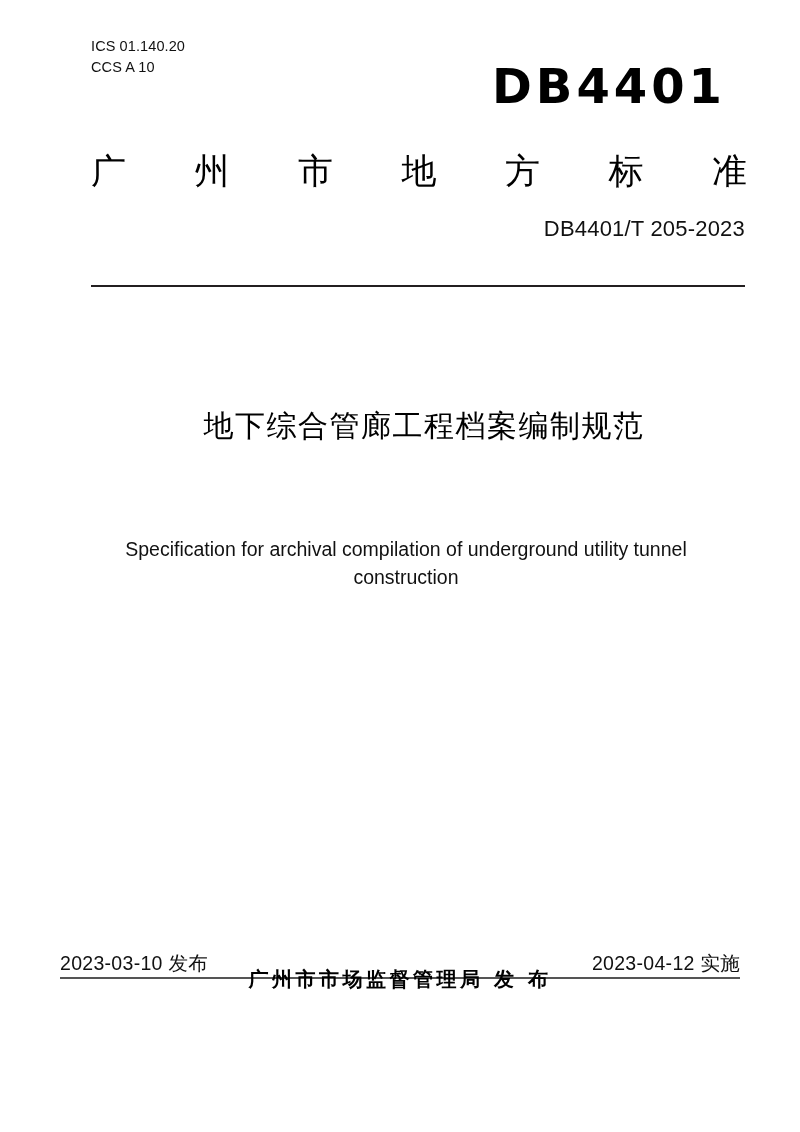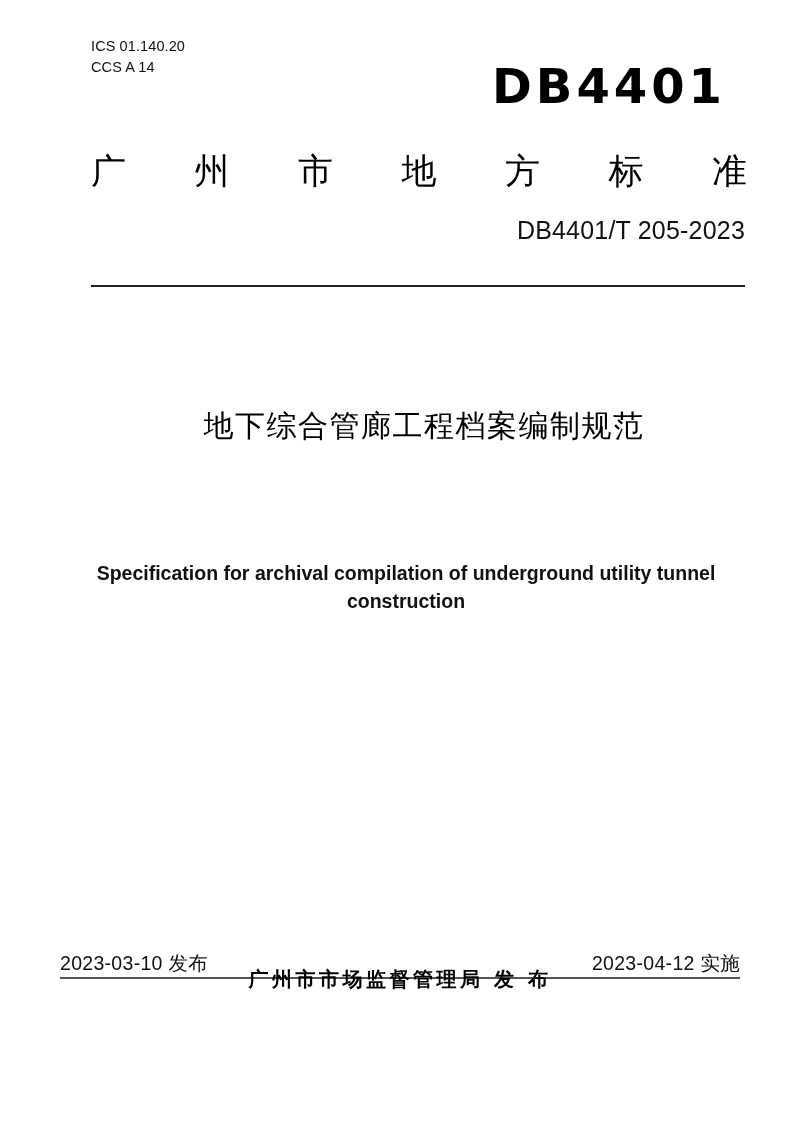--- a/index.html
+++ b/index.html
@@ -67,21 +67,21 @@
     line-height: 1.1;
     color: #000;
     font-family: "DejaVu Sans", "Liberation Sans", sans-serif;
   }
 
   
   .standard-number {
     position: absolute;
     right: 55px;
     top: 216px;
-    font-size: 25px;
+    font-size: 22px;
     letter-spacing: 0.2px;
     color: #111;
     white-space: nowrap;
   }
 
   
   .top-rule {
     position: absolute;
     left: 91px;
     top: 285px;
@@ -102,26 +102,26 @@
     letter-spacing: 1.5px;
     color: #000;
     font-family: "DejaVu Sans", "Liberation Sans", sans-serif;
     margin-left: 48px;
   }
 
   .title-en {
     position: absolute;
     left: 86px;
     width: 640px;
-    top: 560px;
+    top: 536px;
     text-align: center;
     font-size: 19.5px;
     line-height: 1.42;
     color: #111;
-    font-weight: 700;
+    font-weight: 400;
   }
 
   
   .footer-dates {
     position: absolute;
     left: 60px;
     width: 680px;
     top: 950px;
     display: flex;
     justify-content: space-between;
@@ -148,21 +148,21 @@
     font-family: "DejaVu Sans", "Liberation Sans", sans-serif;
   }
 </style>
 </head>
 <body>
 
 <div class="page">
 
   <div class="codes">
     <div>ICS 01.140.20</div>
-    <div>CCS A 14</div>
+    <div>CCS A 10</div>
   </div>
 
   <div class="standard-mark">DB4401</div>
 
   <div class="issuer-line">
     <span>广</span>
     <span>州</span>
     <span>市</span>
     <span>地</span>
     <span>方</span>

